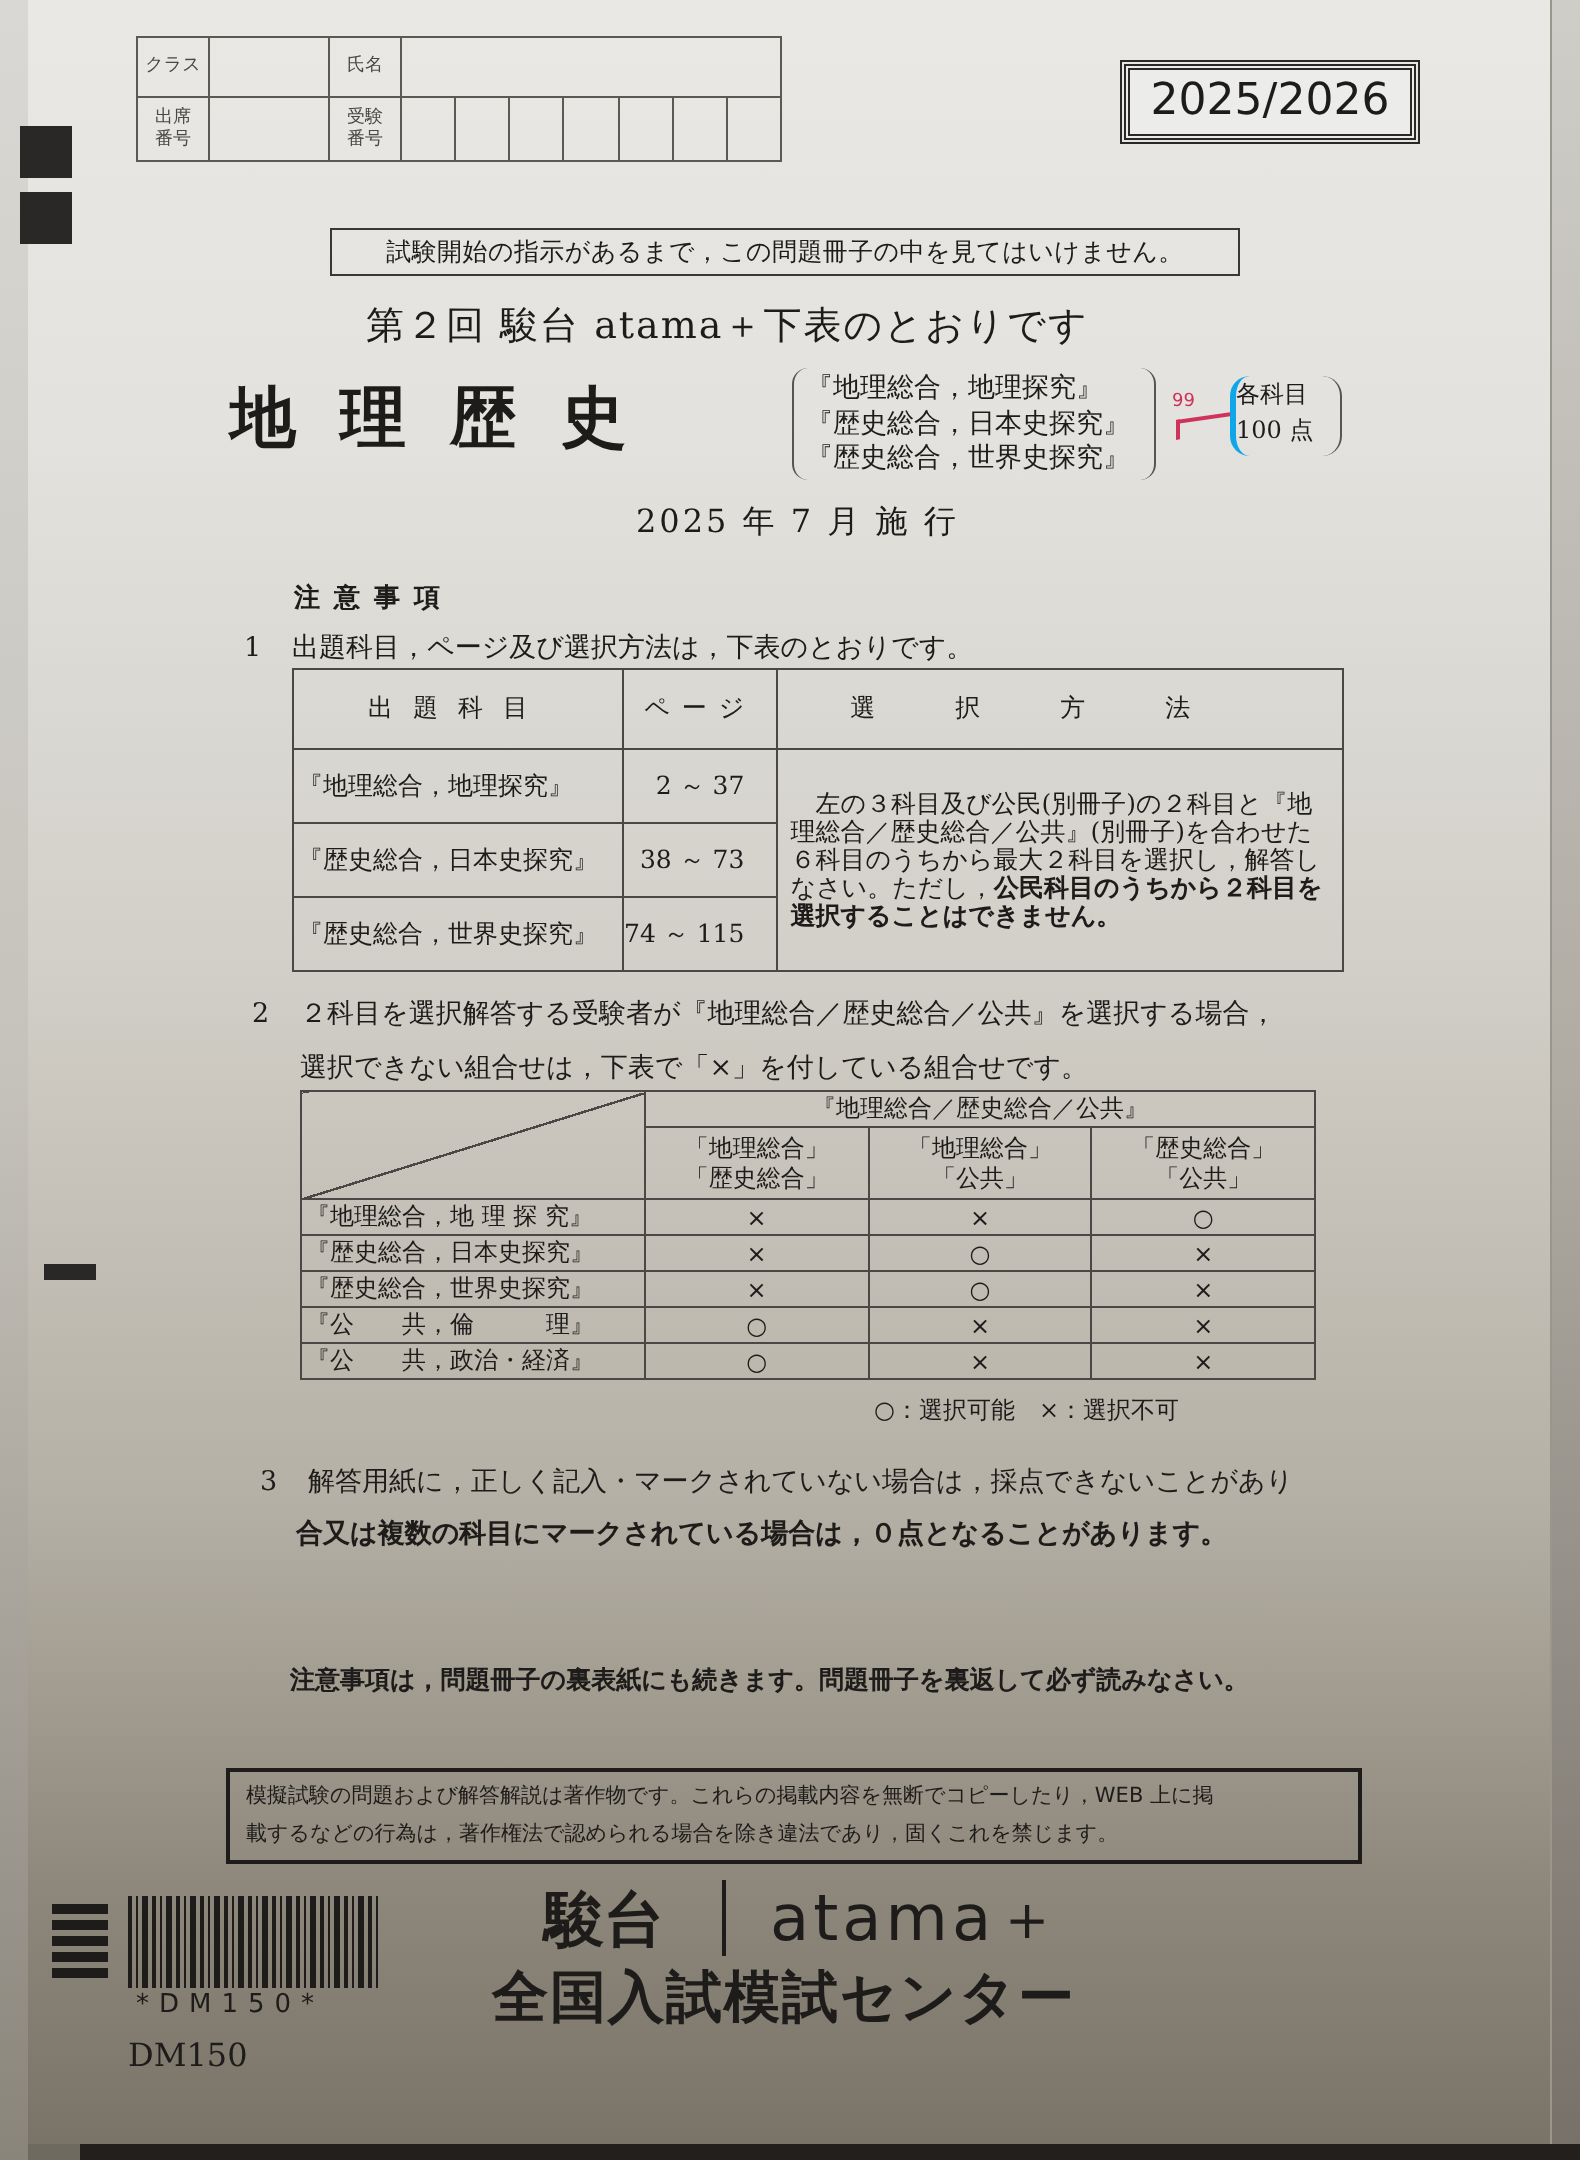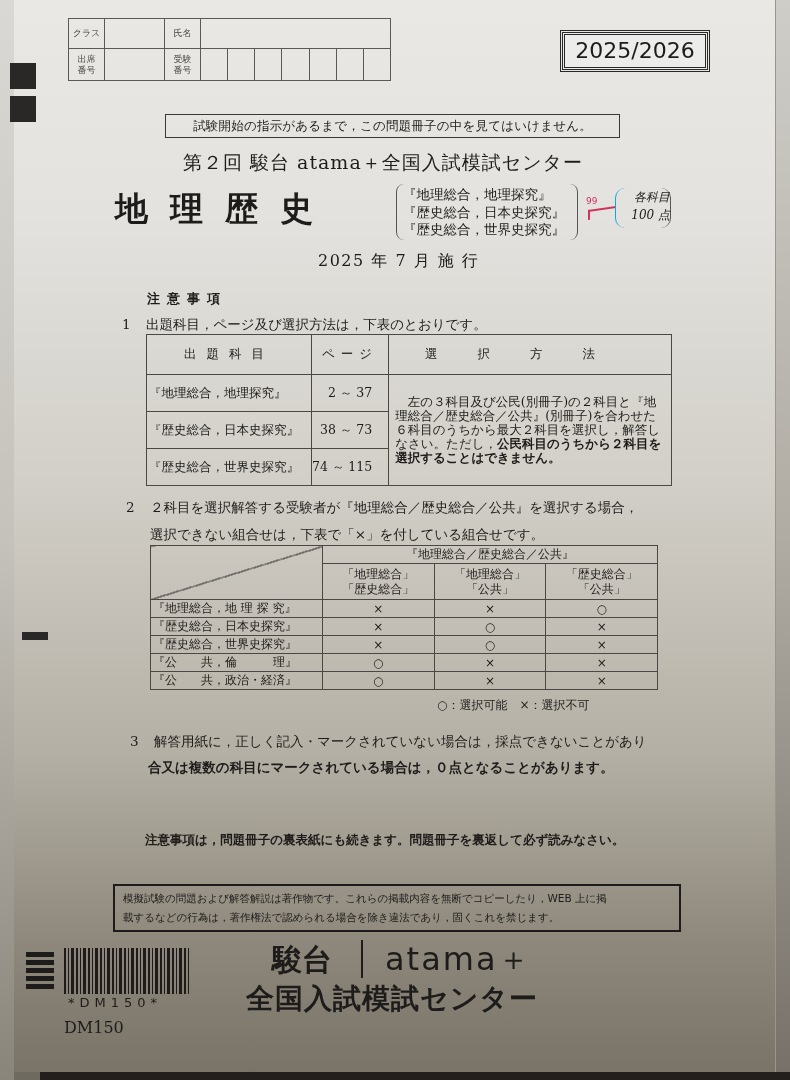--- a/index.html
+++ b/index.html
@@ -54,22 +54,22 @@
   .subject-big { position: absolute; left: 115px; top: 187px; font-family: "DejaVu Sans", sans-serif; font-weight: bold; font-size: 33px; letter-spacing: 22px; }
   .subject-bracket {
     position: absolute; left: 396px; top: 184px; width: 182px; height: 56px;
     border-left: 1.5px solid #555; border-right: 1.5px solid #555; border-radius: 8px;
     font-family: "DejaVu Sans", sans-serif; font-size: 13.5px; line-height: 17.5px; padding: 2px 0 0 6px;
   }
   .pen-mark { position: absolute; left: 586px; top: 196px; font-size: 9px; color: #d0335a; font-family: "DejaVu Sans", sans-serif; }
   .pen-line { position: absolute; left: 588px; top: 208px; width: 28px; height: 10px; border-left: 2px solid #d0335a; border-top: 2px solid #d0335a; transform: skewY(-8deg); }
   .points {
     position: absolute; left: 615px; top: 188px; width: 56px; height: 40px;
-    border-left: 1px solid #0ea5e9; border-right: 1px solid #555; border-radius: 10px;
-    font-size: 12px; line-height: 18px; text-align: right; font-style: italic;
+    border-left: 3px solid #0ea5e9; border-right: 1px solid #555; border-radius: 10px;
+    font-size: 12px; line-height: 18px; text-align: left;
   }
   .date { position: absolute; left: 318px; top: 251px; font-size: 16px; letter-spacing: 1.5px; }
 
   .notes-heading { position: absolute; left: 147px; top: 290px; font-family: "DejaVu Sans", sans-serif; font-weight: bold; font-size: 13px; letter-spacing: 7px; }
   .para { position: absolute; font-size: 13.5px; line-height: 27px; }
   .para .num { display: inline-block; width: 24px; }
   .bold { font-family: "DejaVu Sans", sans-serif; font-weight: bold; }
 
   table.grid { position: absolute; border-collapse: collapse; font-size: 12.5px; }
   table.grid td, table.grid th { border: 1px solid #4a4744; font-weight: normal; }
@@ -137,21 +137,21 @@
     <td class="num"></td>
     <td class="num"></td>
     <td class="num"></td>
   </tr>
 </tbody>
   </table>
 
 <div class="year-badge">2025/2026</div>
 
 <div class="warn-box">試験開始の指示があるまで，この問題冊子の中を見てはいけません。</div>
-<div class="exam-title">第２回 駿台 atama＋全国入試模試センター</div>
+<div class="exam-title">第２回 駿台 atama＋下表のとおりです</div>
 <div class="subject-big">地理歴史</div>
 <div class="subject-bracket">
   <div>『地理総合，地理探究』</div>
   <div>『歴史総合，日本史探究』</div>
   <div>『歴史総合，世界史探究』</div>
 </div>
 <div class="pen-mark">99</div>
 <div class="pen-line"></div>
 <div class="points">
   <div>各科目</div>

